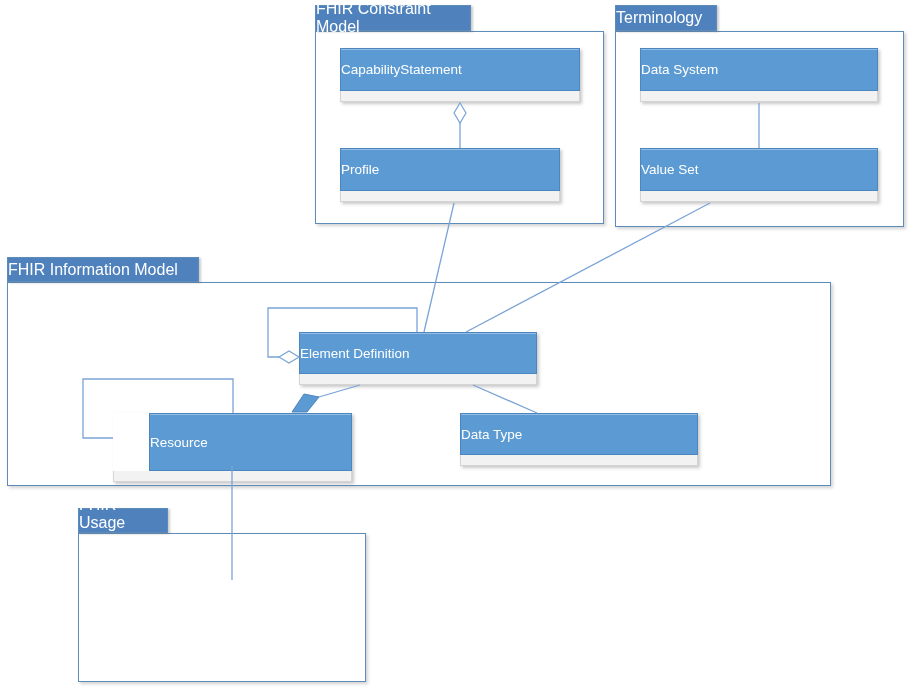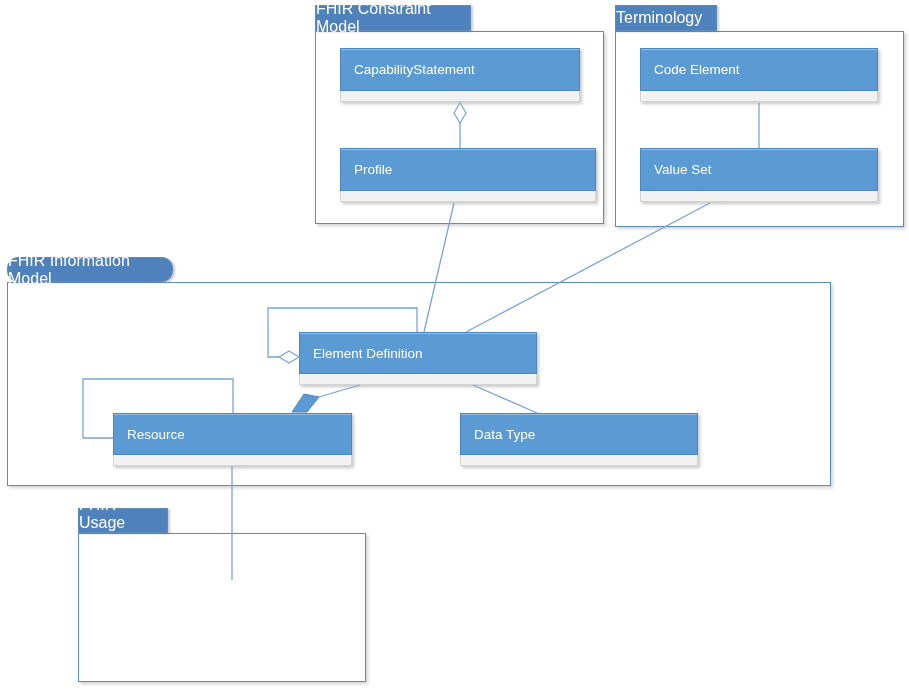--- a/index.html
+++ b/index.html
@@ -35,21 +35,20 @@
     position: absolute;
     box-shadow: 2px 2px 3px rgba(110,110,110,0.38);
   }
   .uml-class .head {
     background: var(--box-fill, #5b9ad2);
     border: 1px solid var(--box-border, #4c86c0);
     box-shadow: inset 0 1px 0 rgba(255,255,255,0.35);
     box-sizing: border-box;
     display: flex;
     align-items: center;
-    padding-left: 13px;
     color: var(--label, #ffffff);
     font-size: 13.5px;
   }
   .uml-class .strip {
     height: 11px;
     background: var(--strip-fill, #f2f2f2);
     border: 1px solid var(--strip-border, #d4d4d4);
     border-top: none;
     box-sizing: border-box;
   }
@@ -84,64 +83,64 @@
   <div class="pkg-body" style="left:615px; top:31px; width:289px; height:196px;"></div>
   <div class="pkg-body" style="left:7px; top:282px; width:824px; height:204px;"></div>
   <div class="pkg-body" style="left:78px; top:533px; width:288px; height:149px;"></div>
 
   <div class="pkg-tab" style="left:315px; top:5px; width:156px; height:26px;">
     <span>FHIR Constraint Model</span>
   </div>
   <div class="pkg-tab" style="left:615px; top:5px; width:102px; height:26px;">
     <span>Terminology</span>
   </div>
-  <div class="pkg-tab" style="left:7px; top:257px; width:166px; height:25px;border-radius:11px;">
+  <div class="pkg-tab" style="left:7px; top:257px; width:192px; height:25px;">
     <span>FHIR Information Model</span>
   </div>
   <div class="pkg-tab" style="left:78px; top:508px; width:90px; height:25px;align-items:flex-end;">
     <span>FHIR Usage</span>
   </div>
 
   <div class="uml-class" style="left:340px; top:48px; width:240px;">
     <div class="head" style="height:43px;">
       <span>CapabilityStatement</span>
     </div>
     <div class="strip"></div>
   </div>
 
-  <div class="uml-class" style="left:340px; top:148px; width:256px;">
+  <div class="uml-class" style="left:340px; top:148px; width:220px;">
     <div class="head" style="height:43px;">
       <span>Profile</span>
     </div>
     <div class="strip"></div>
   </div>
 
   <div class="uml-class" style="left:640px; top:48px; width:238px;">
     <div class="head" style="height:43px;">
-      <span>Code Element</span>
+      <span>Data System</span>
     </div>
     <div class="strip"></div>
   </div>
 
   <div class="uml-class" style="left:640px; top:148px; width:238px;text-align:center;">
     <div class="head" style="height:43px;">
       <span>Value Set</span>
     </div>
     <div class="strip"></div>
   </div>
 
   <div class="uml-class" style="left:299px; top:332px; width:238px;">
     <div class="head" style="height:42px;">
       <span>Element Definition</span>
     </div>
     <div class="strip"></div>
   </div>
 
   <div class="uml-class" style="left:113px; top:413px; width:239px;">
-    <div class="head" style="height:42px;">
+    <div class="head" style="height:58px;margin-left:36px;">
       <span>Resource</span>
     </div>
     <div class="strip"></div>
   </div>
 
   <div class="uml-class" style="left:460px; top:413px; width:238px;">
     <div class="head" style="height:42px;text-align:center;">
       <span>Data Type</span>
     </div>
     <div class="strip"></div>

